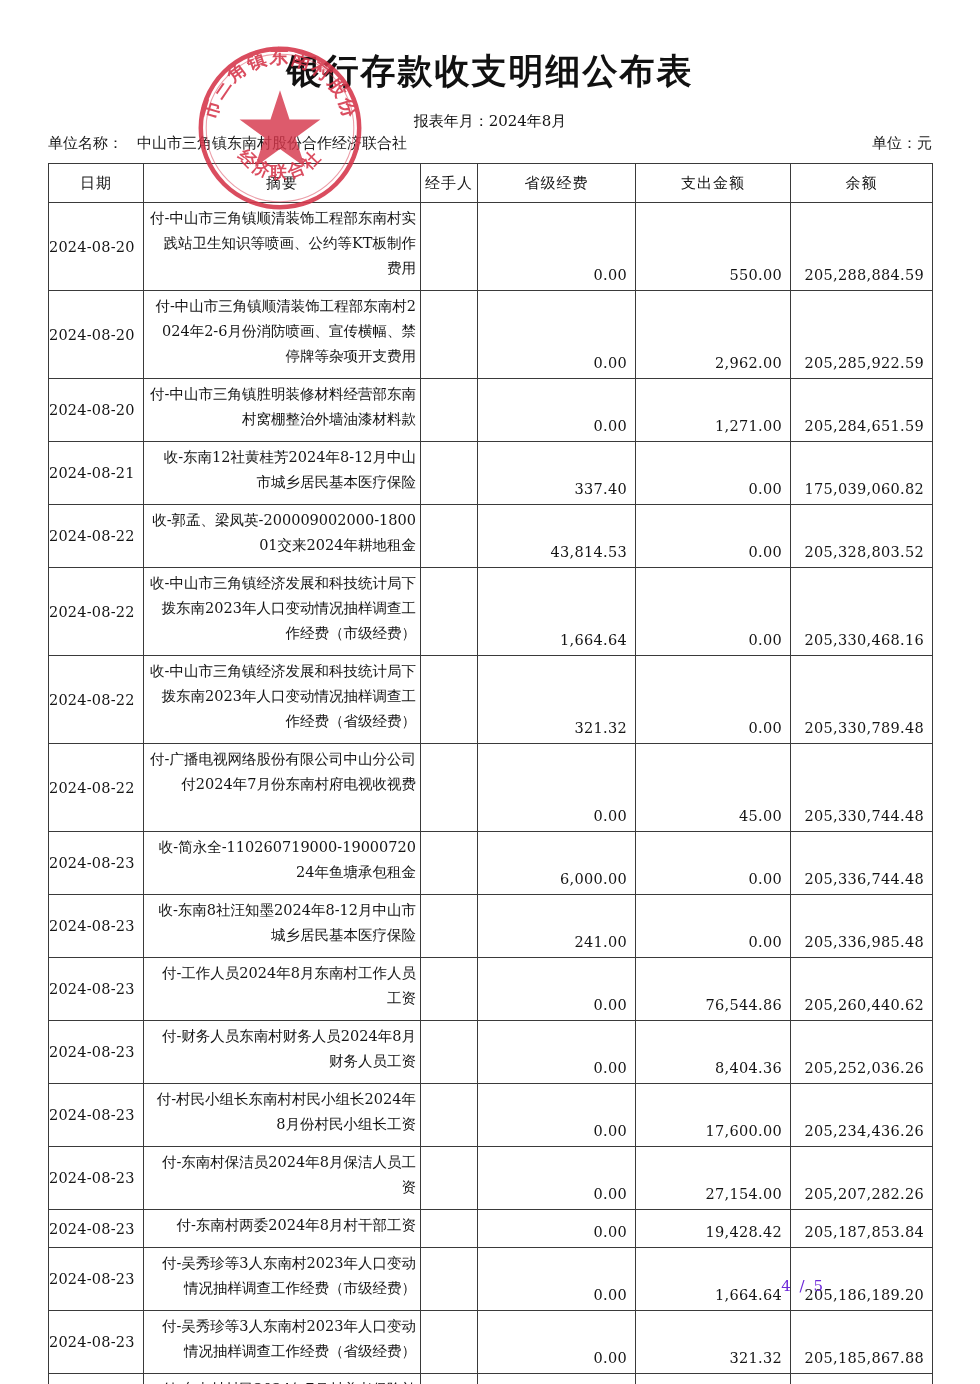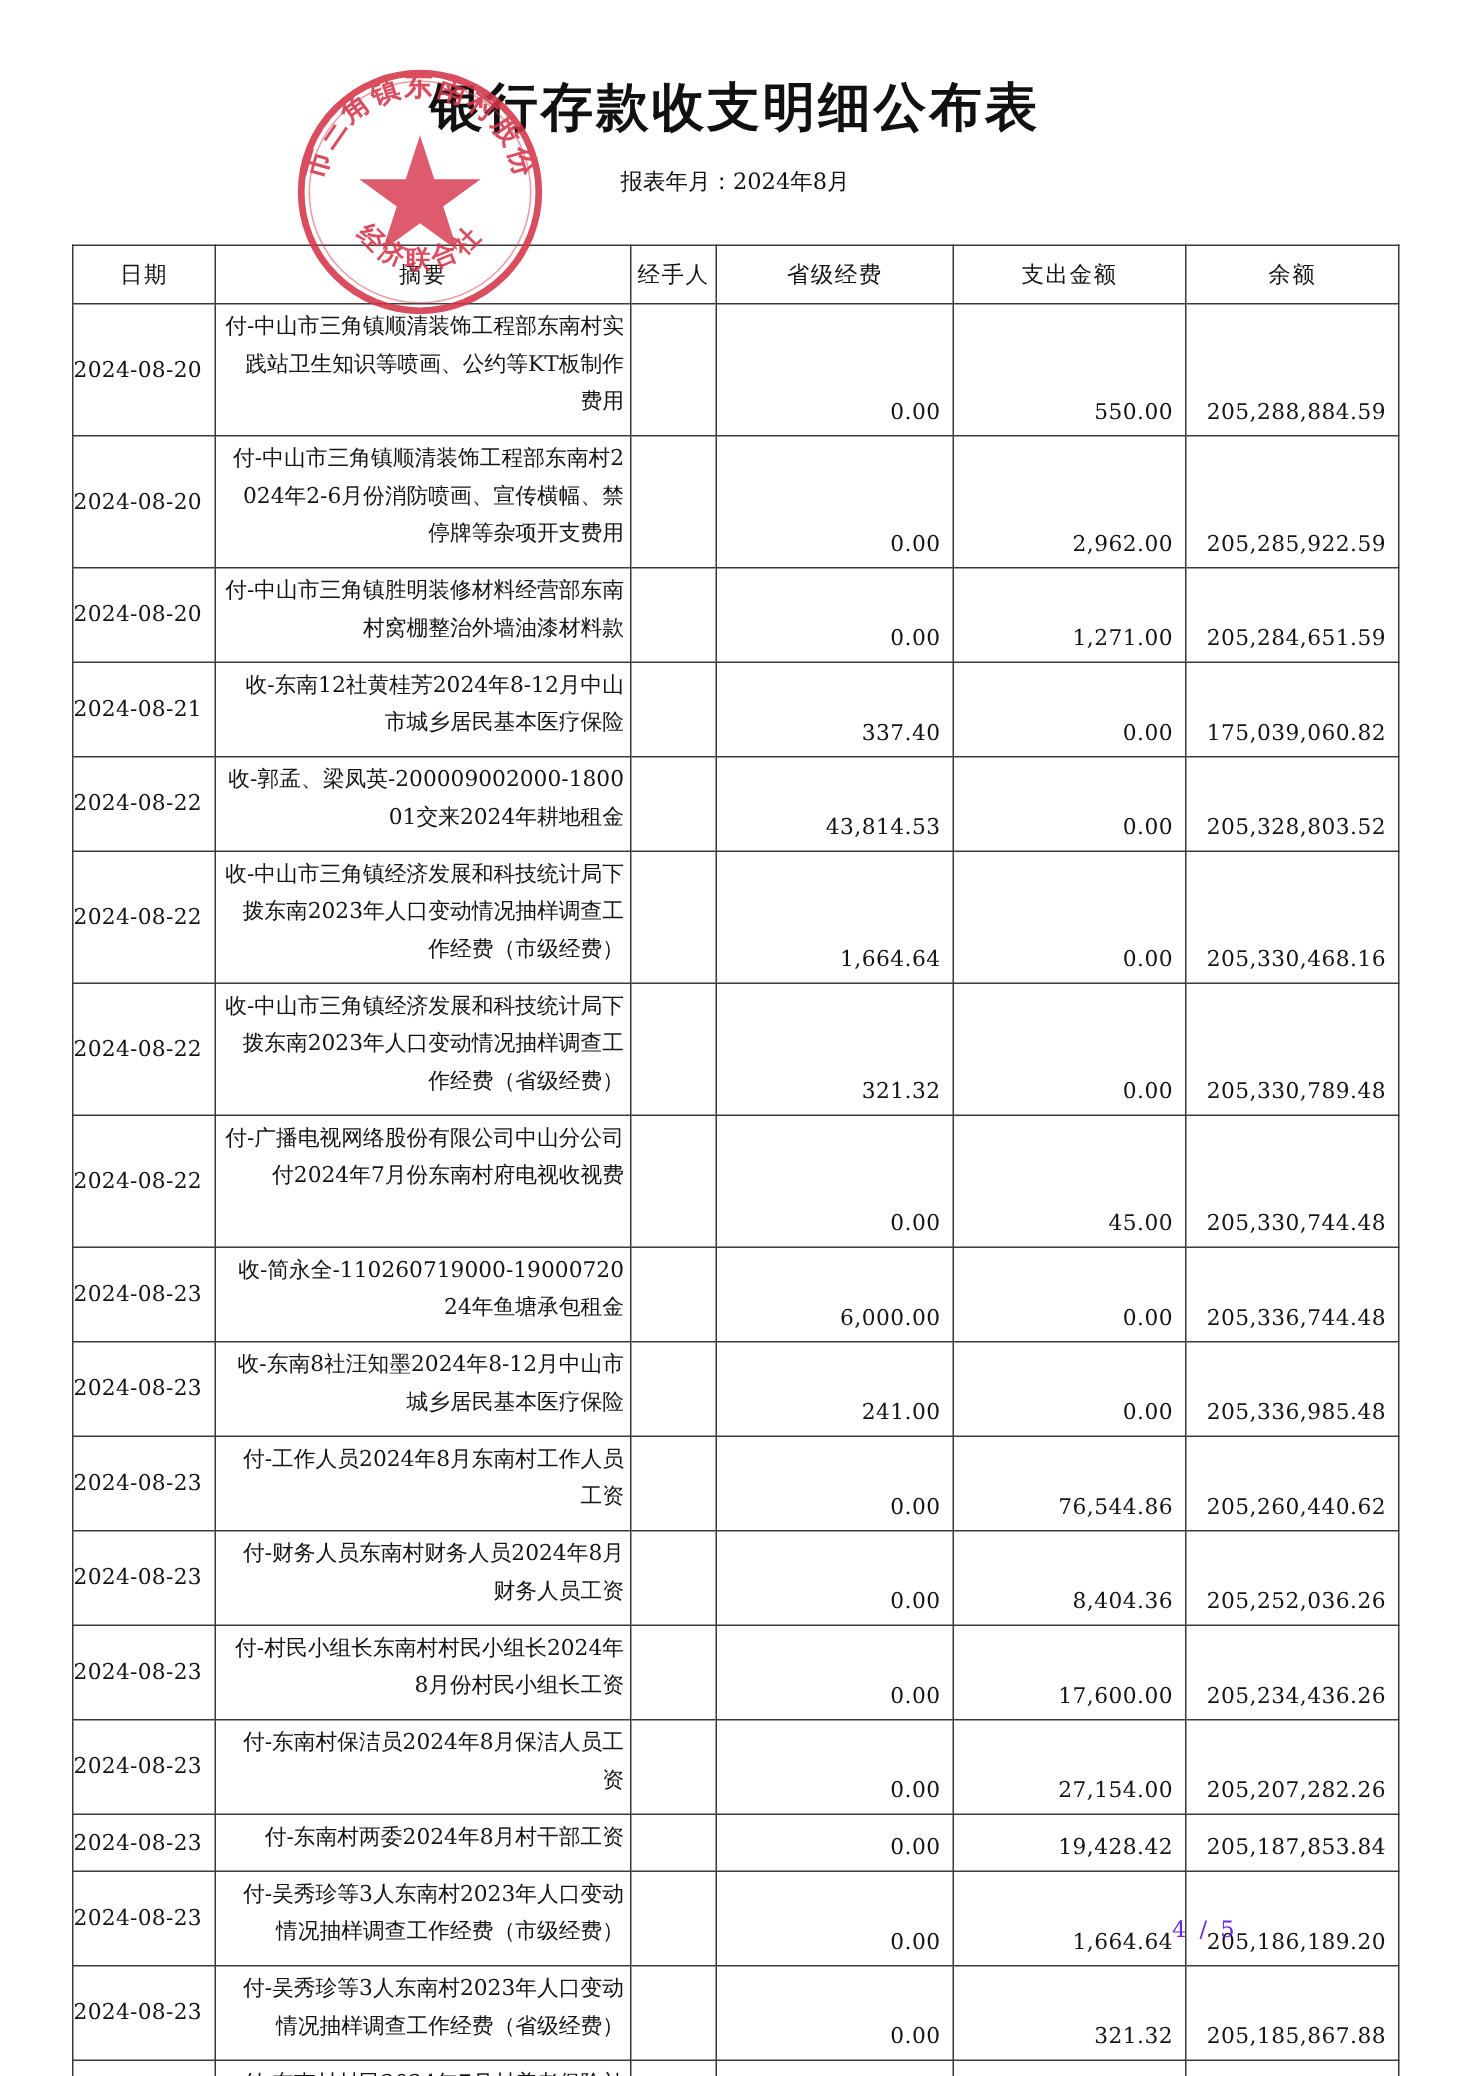--- a/index.html
+++ b/index.html
@@ -161,20 +161,26 @@
   }
 </style>
 </head>
 <body>
 
 <div class="page">
 
   <div class="title">银行存款收支明细公布表</div>
   <div class="subtitle">报表年月：2024年8月</div>
 
+  <div class="meta-row">
+    <div class="meta-left">
+      <span class="meta-label">单位名称：</span><span class="meta-value">中山市三角镇东南村股份合作经济联合社</span>
+    </div>
+    <div class="meta-right">单位：元</div>
+  </div>
 
   <svg class="seal" viewBox="0 0 200 200" xmlns="http://www.w3.org/2000/svg">
     <defs>
       <path id="sealArcTop" d="M 28,100 A 72,72 0 0 1 172,100"></path>
       <path id="sealArcBottom" d="M 44,100 A 56,56 0 0 0 156,100"></path>
     </defs>
     <circle cx="100" cy="100" r="88" fill="none" stroke="#d6354a" stroke-width="5"></circle>
     <circle cx="100" cy="100" r="82" fill="none" stroke="#d6354a" stroke-width="1.2" opacity="0.55"></circle>
 
     <polygon points="100,58 110.6,90.6 144.9,90.6 117.2,110.8 127.8,143.4 100,123.2 72.2,143.4 82.8,110.8 55.1,90.6 89.4,90.6" fill="#d6354a" opacity="0.92"></polygon>

